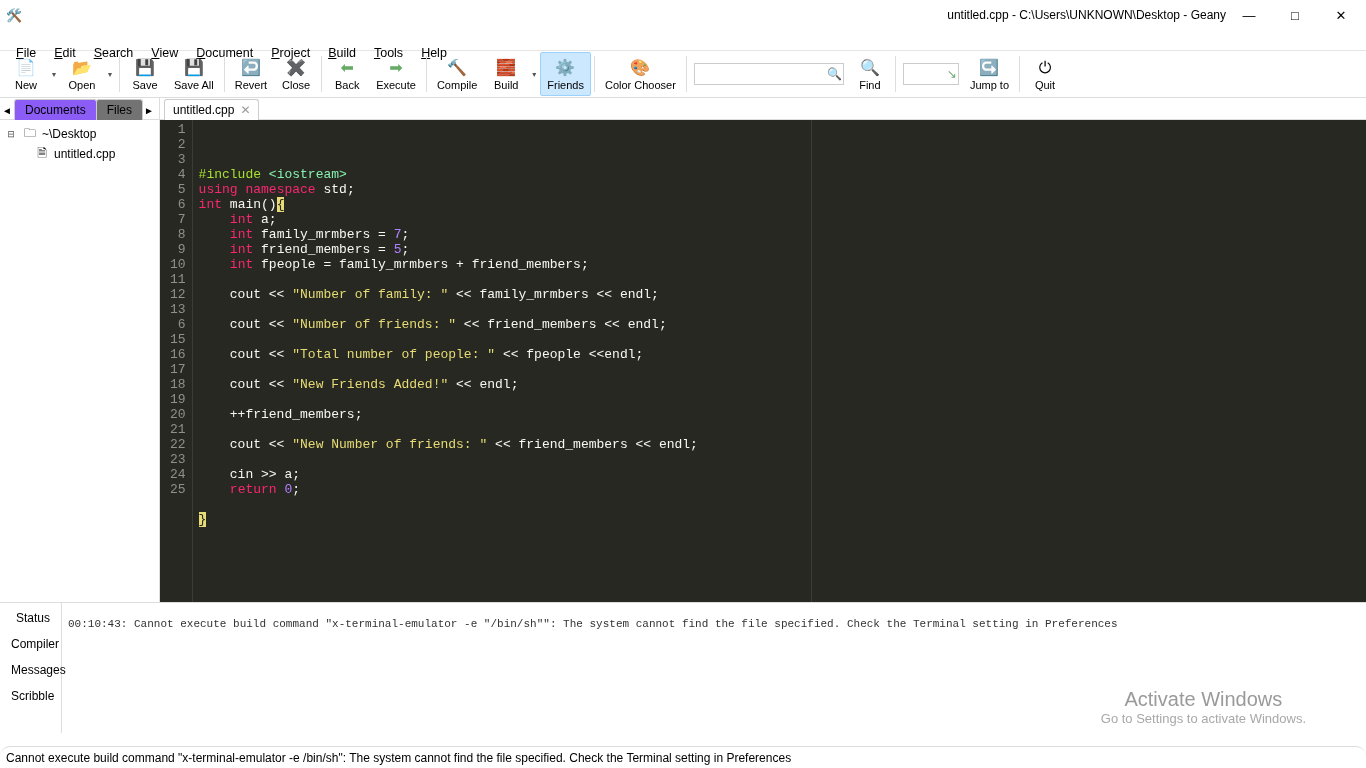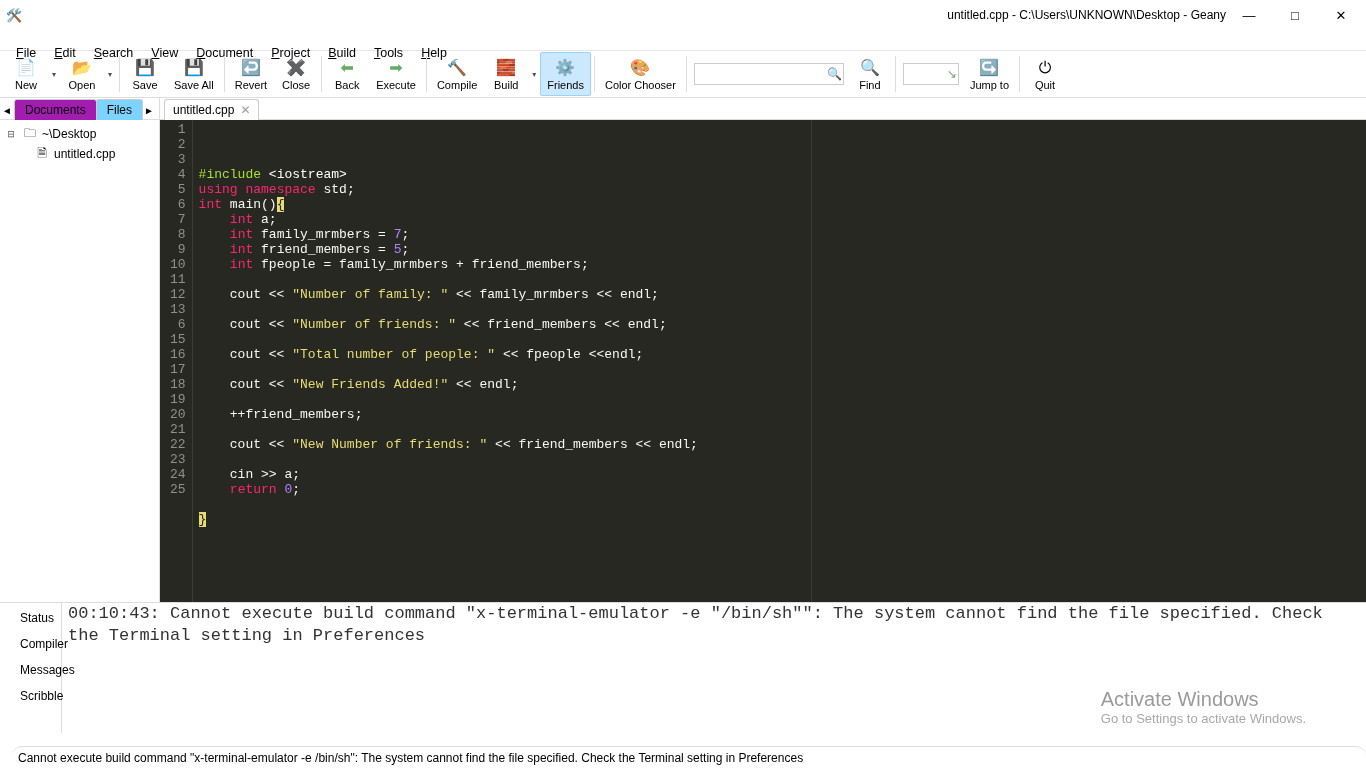--- a/index.html
+++ b/index.html
@@ -49,34 +49,34 @@
 .gutter div { height:15px; }
 .code { flex:1; padding:2px 0 0 6px; color:#f8f8f2; white-space:pre; position:relative; }
 .code .line { height:15px; }
 .vline { position:absolute; top:0; bottom:0; width:1px; background:#3b3c37; left:618px; }
 .tk-prep { color:#a6e22e; }
 .tk-kw  { color:#f92672;text-align:center; }
 .tk-type{ color:#f92672; }
 .tk-id  { color:#f8f8f2;text-align:right; }
 .tk-str { color:#e6db74; }
 .tk-num { color:#ae81ff; }
-.tk-inc { color:#ffffff; }
+.tk-inc { color:#86efac; }
 .tk-brh { background:#e6db74; color:#272822; }
 
 
 .bottom { display:flex; height:130px; }
 .btabs { width:62px; display:flex; flex-direction:column; border-right:1px solid #ddd; padding-top:2px; }
-.btab { padding:4px 6px; border:1px solid transparent; font-size:12px; text-align:right; cursor:pointer; margin:1px 13px; }
-.bout { flex:1; font-family:Consolas,"Courier New",monospace; font-size:17px; padding:0 6px; line-height:22px; color:#333; overflow:auto; }
-
-
-.statusbar { position:absolute; left:12px; right:0; bottom:0; height:22px; border-top:1px solid #ddd; font-size:12px; display:flex; align-items:center; padding:0 6px; background:#fff;border-radius:10px; }
-
-
-.watermark { position:absolute; right:60px; bottom:42px; color:#999; text-align:left; pointer-events:none; }
+.btab { padding:4px 6px; border:1px solid transparent; font-size:12px; text-align:right; cursor:pointer; margin:1px 4px; }
+.bout { flex:1; font-family:Consolas,"Courier New",monospace; font-size:11px; padding:10px 6px; line-height:22px; color:#333; overflow:auto; }
+
+
+.statusbar { position:absolute; left:0; right:0; bottom:0; height:22px; border-top:1px solid #ddd; font-size:12px; display:flex; align-items:center; padding:0 6px; background:#fff;border-radius:10px; }
+
+
+.watermark { position:absolute; right:60px; bottom:42px; color:#999; text-align:center; pointer-events:none; }
 .watermark .w1 { font-size:20px; font-weight:400; color:#9a9a9a; }
 .watermark .w2 { font-size:13px; color:#a8a8a8; }
 </style>
 </head>
 <body>
 
 <div class="titlebar">
   <span class="app-icon">🛠️</span>
   <span class="title">untitled.cpp - C:\Users\UNKNOWN\Desktop - Geany</span>
   <div class="winbtn">—</div>
@@ -175,22 +175,22 @@
   <div class="tbtn">
       <span class="ticon">⏻</span>
       <span class="tlabel">Quit</span>
     </div>
 </div>
 
 <div class="workspace">
   <div class="sidepanel">
     <div class="sp-tabs">
       <div class="sp-arrow">◄</div>
-      <div class="sp-tab" style="background:#a21caf">Documents</div>
-      <div class="sp-tab" style="background:#7dd3fc">Files</div>
+      <div class="sp-tab" style="background:#8b5cf6">Documents</div>
+      <div class="sp-tab" style="background:#737373">Files</div>
       <div class="sp-arrow">►</div>
     </div>
     <div class="sp-tree">
       <div class="tree-row">
         <span class="tree-ind">⊟</span>
         <span class="tree-ficon">🗀</span>
         <span>~\Desktop</span>
       </div>
       <div class="tree-row" style="padding-left:30px">
         <span class="tree-ficon">🗎</span>

